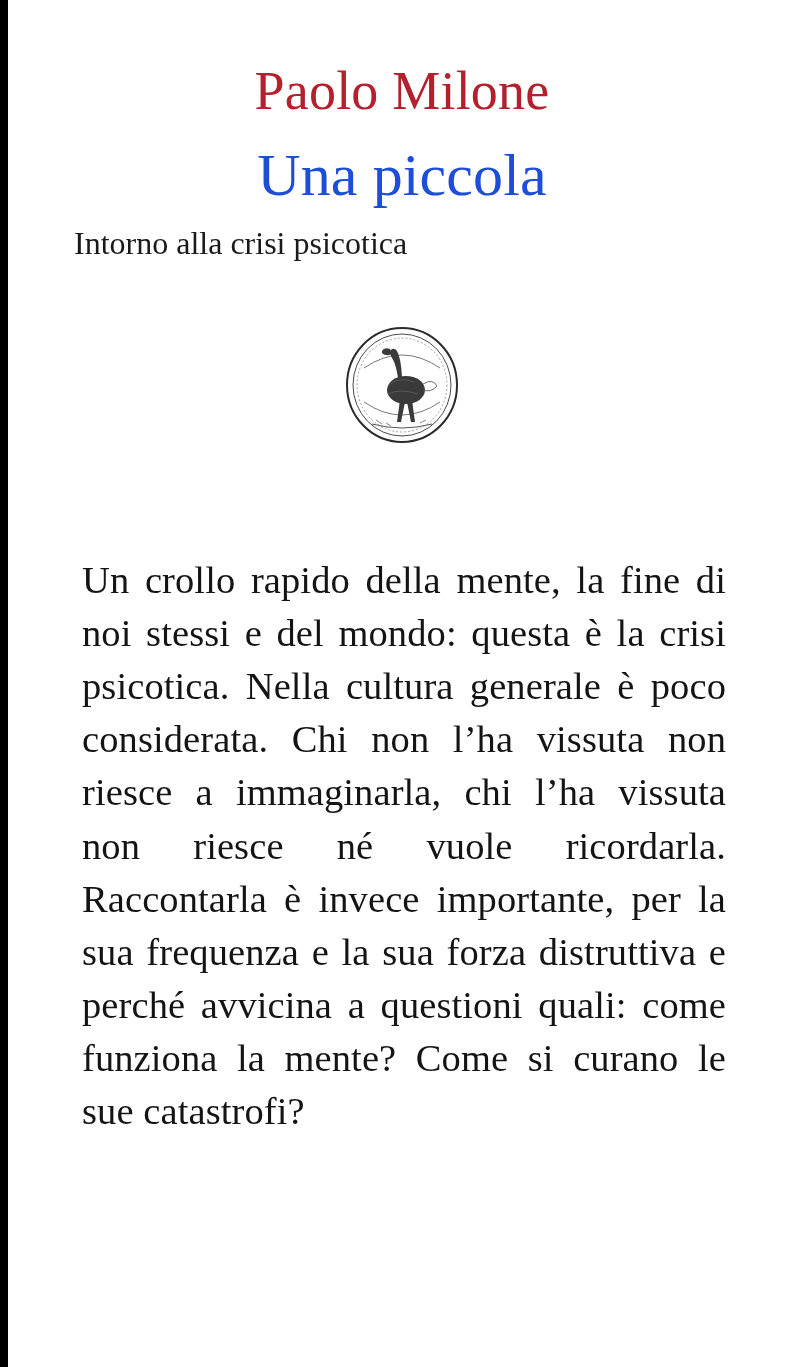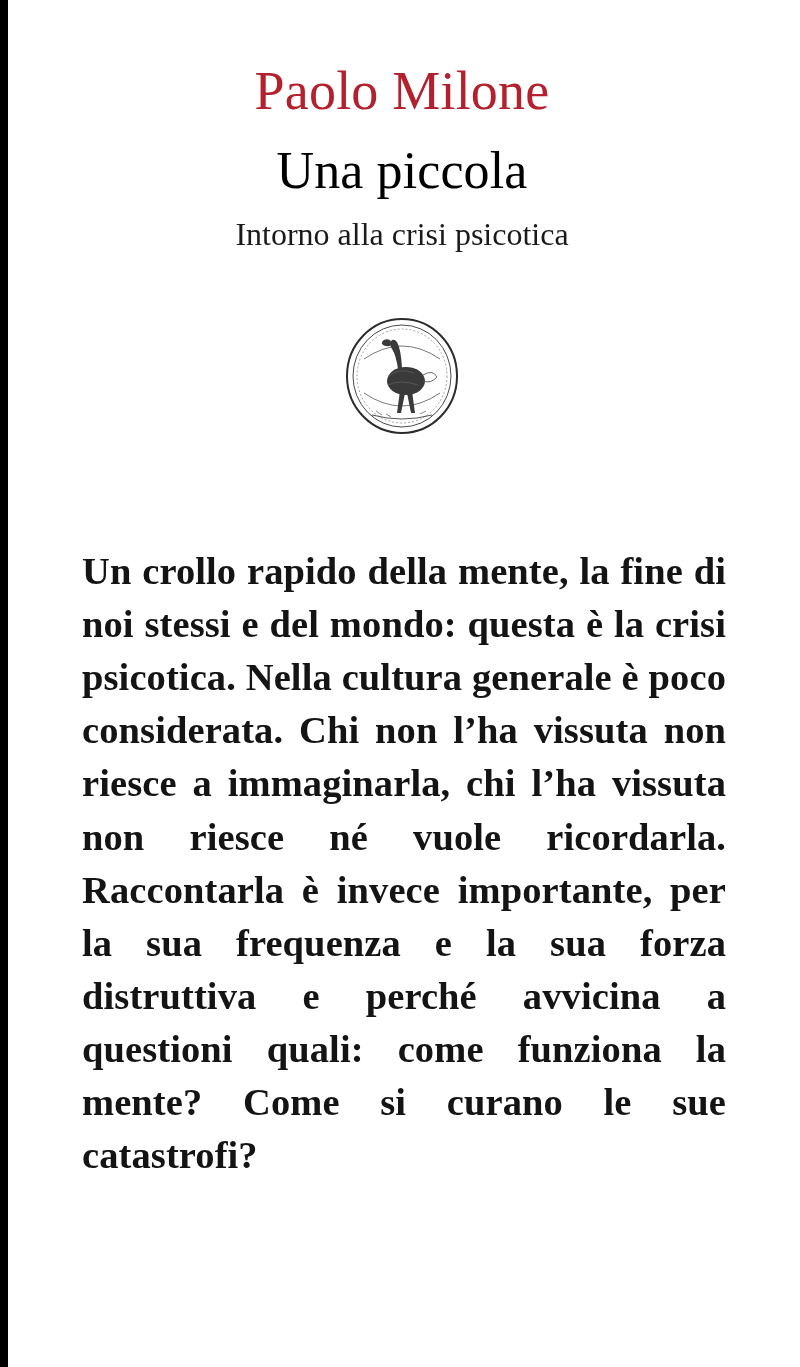--- a/index.html
+++ b/index.html
@@ -35,32 +35,32 @@
     text-align: center;
     color: #b3202e;
     font-size: 54px;
     line-height: 1.08;
     letter-spacing: 0.2px;
     margin: 0 0 22px 0;
     font-weight: 400;
   }
   .title {
     text-align: center;
-    color: #000000;
-    font-size: 52px;
+    color: #1d4ed8;
+    font-size: 60px;
     line-height: 1.12;
     font-weight: 400;
     margin: 0;
     letter-spacing: 0.1px;
   }
   .title .line {
     display: block;
   }
   .subtitle {
-    text-align: center;
+    text-align: left;
     color: #1a1a1a;
     font-size: 32px;
     line-height: 1.2;
     font-weight: 400;
     margin: 14px 0 0 0;
   }
   .logo-wrap {
     display: flex;
     justify-content: center;
     align-items: center;
@@ -75,21 +75,20 @@
     margin-top: 108px;
     font-size: 38.5px;
     line-height: 1.38;
     text-align: justify;
     text-justify: inter-word;
     color: #141414;
     hyphens: auto;
     -webkit-hyphens: auto;
     letter-spacing: 0.1px;
     padding: 0 4px 0 8px;
-    font-weight: bold;
   }
   .blurb p {
     margin: 0;
     text-align: justify;
   }
 </style>
 </head>
 <body>
 
 <div class="cover">

